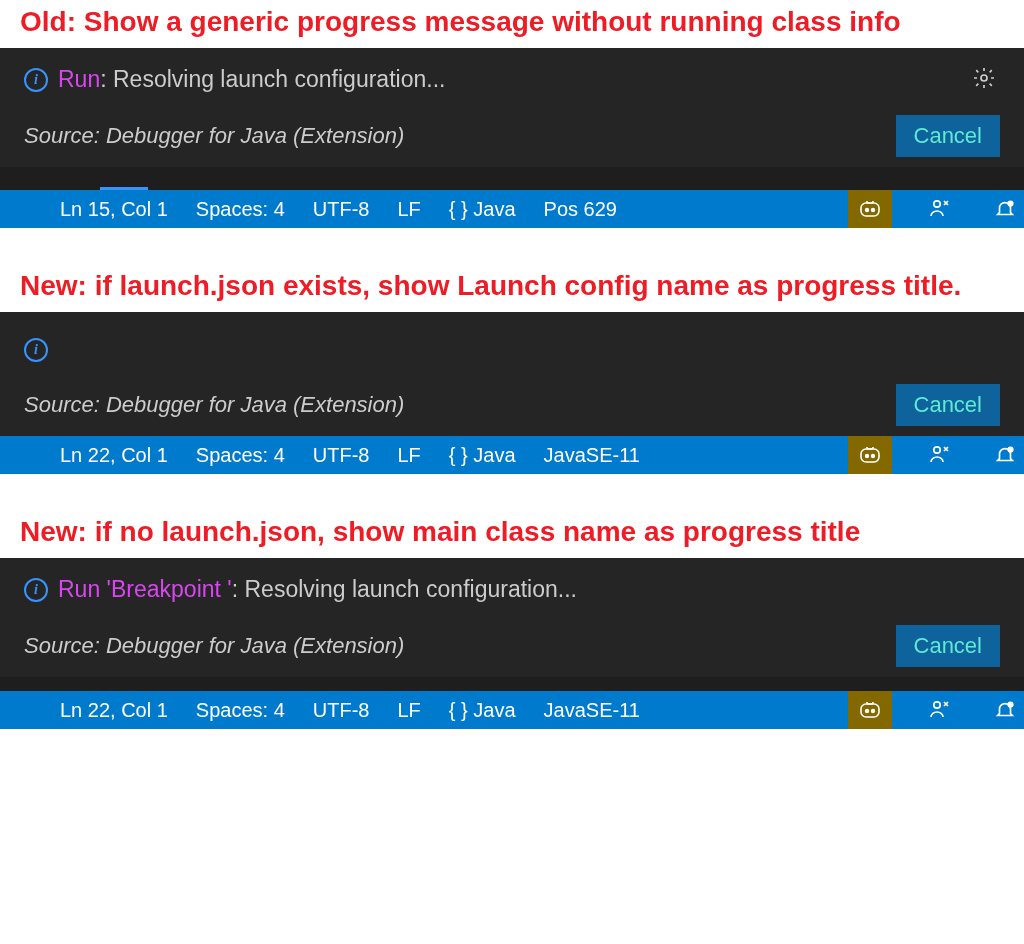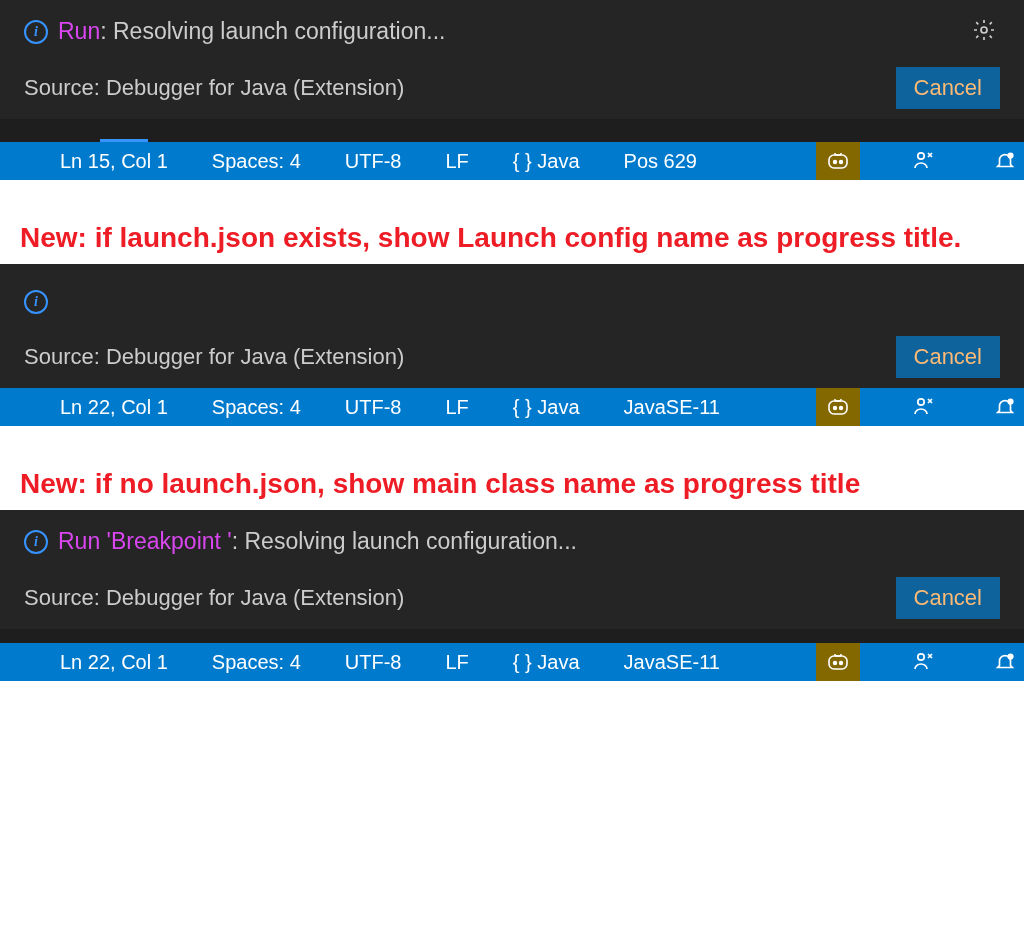--- a/index.html
+++ b/index.html
@@ -53,45 +53,46 @@
     color: #d946ef;
   }
   .notif-row2 {
     display: flex;
     align-items: center;
     justify-content: space-between;
   }
   .source {
     font-size: 22px;
     color: #ccc;
+    font-style: italic;
   }
   .cancel-btn {
     background: #0e639c;
-    color: #fdba74;
+    color: #5eead4;
     border: none;
     padding: 8px 18px;
     font-size: 22px;
     cursor: pointer;
   }
   .gear {
     position: absolute;
     right: 28px;
     top: 18px;
     color: #ccc;
     font-size: 24px;
   }
   .statusbar {
     background: #007acc;
     color: #fff;
     display: flex;
     align-items: center;
     height: 38px;
     font-size: 20px;
     padding: 0 0 0 60px;
-    gap: 44px;
+    gap: 28px;
     position: relative;
   }
   .status-item {
     white-space: nowrap;
   }
   .status-spacer {
     flex: 1;
   }
   .copilot-tile {
     background: #836800;
@@ -138,20 +139,21 @@
     background:#ee1c25;
     border-radius:50% 50% 0 0 / 100% 100% 0 0;
     transform: scaleY(0.6);
   }
   svg { display:block; }
 </style>
 </head>
 <body>
 
 <div class="section">
+  <div class="caption">Old: Show a generic progress message without running class info</div>
   <div class="notif">
     <div class="notif-row1">
       <span class="info-icon">i</span>
       <span class="title-line">
         <span class="blue">Run</span><span>: Resolving launch configuration...</span>
       </span>
       <span class="gear">
         <svg width="24" height="24" viewBox="0 0 24 24" fill="none" stroke="#ccc" stroke-width="1.7">
             <circle cx="12" cy="12" r="3"></circle>
             <path d="M12 2v3M12 19v3M4.2 4.2l2.1 2.1M17.7 17.7l2.1 2.1M2 12h3M19 12h3M4.2 19.8l2.1-2.1M17.7 6.3l2.1-2.1"></path>

